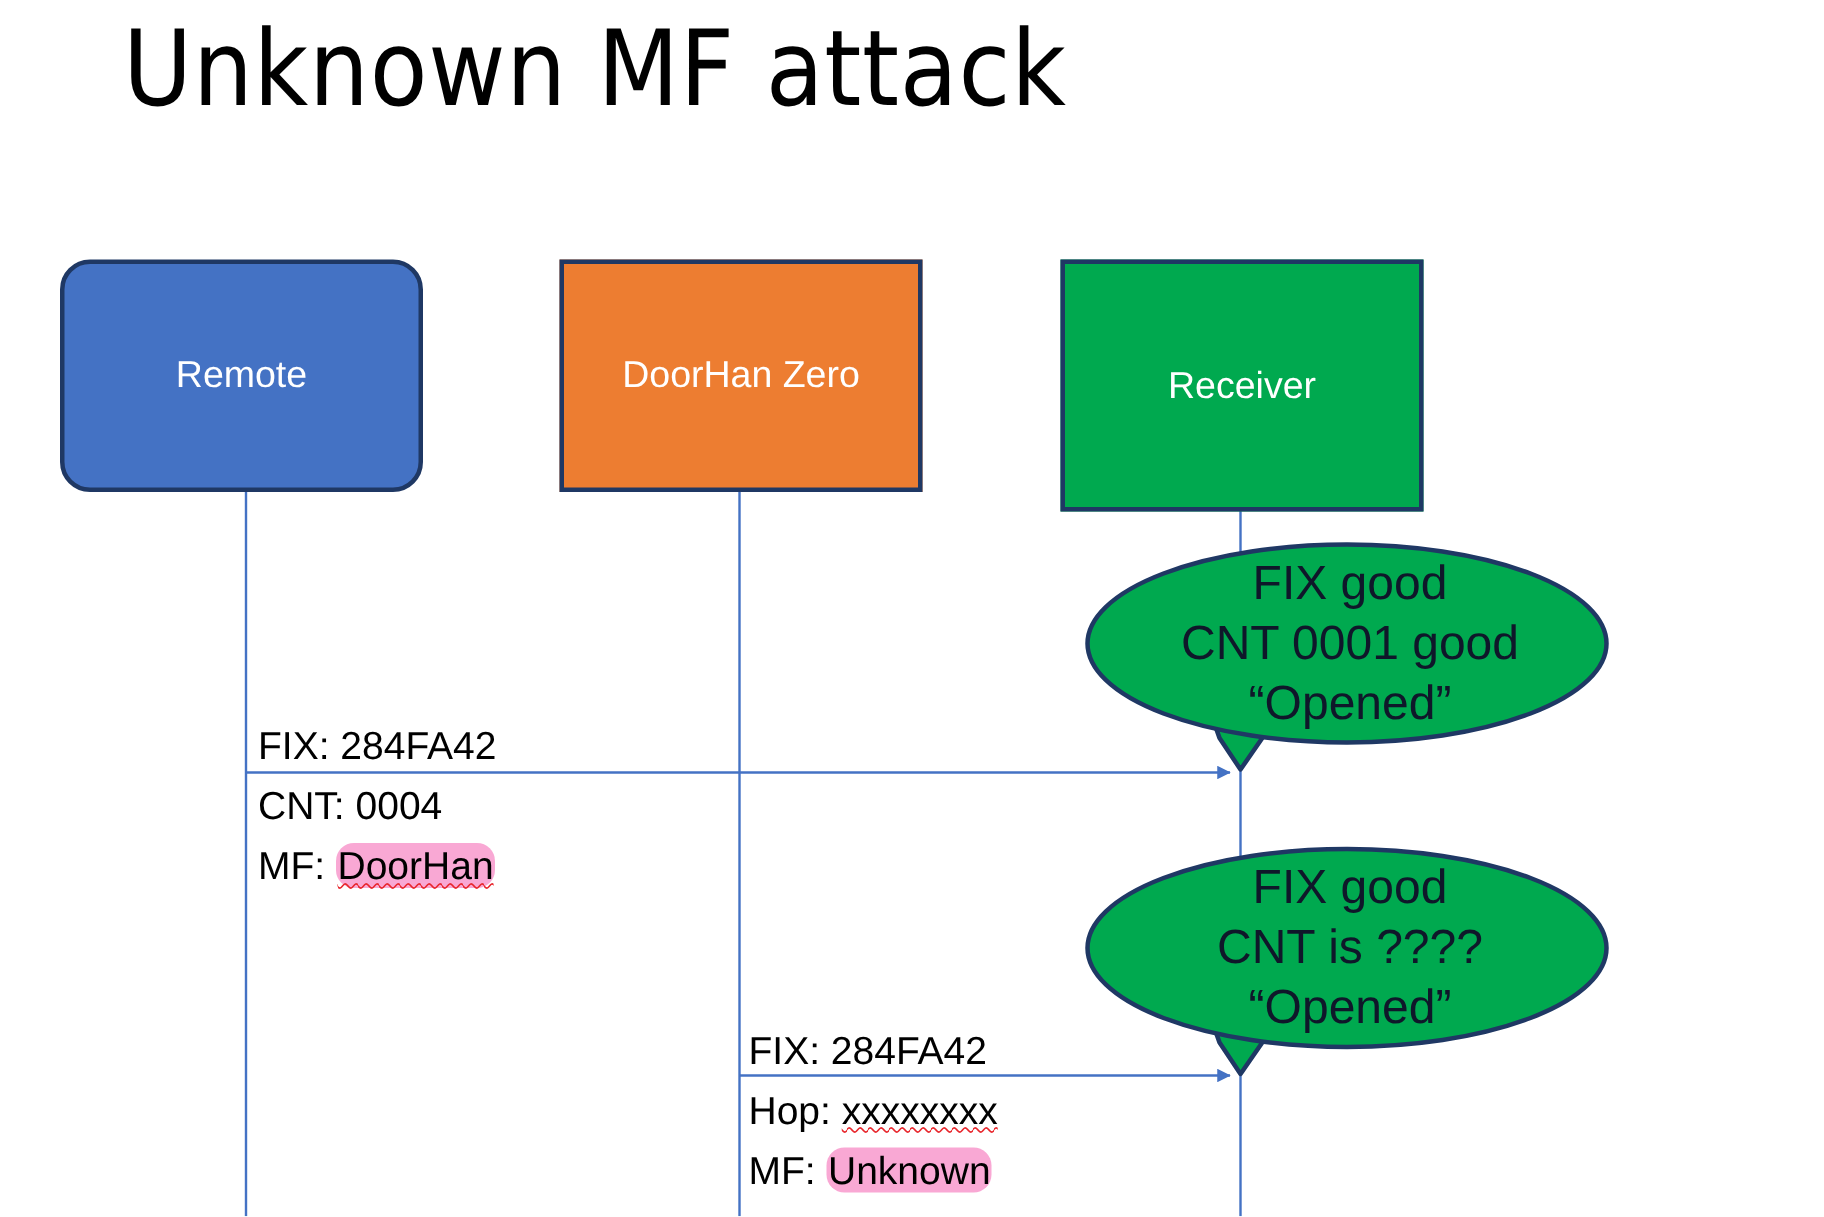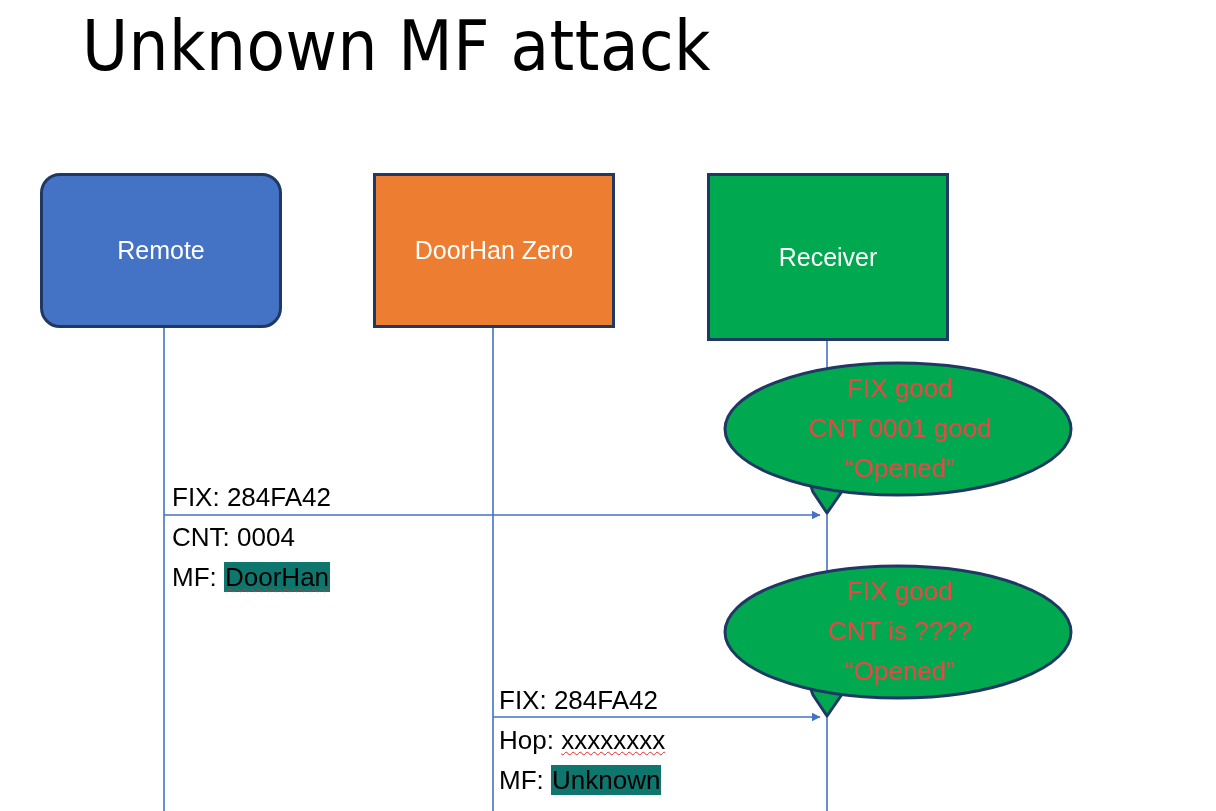--- a/index.html
+++ b/index.html
@@ -52,22 +52,22 @@
     font-weight: 400;
     font-family: "Liberation Sans", sans-serif;
   }
   #actor-remote  { left: 40px;  top: 173px; width: 242px; height: 155px; background: #4472C4; border-radius: 20px; }
   #actor-flipper { left: 373px; top: 173px; width: 242px; height: 155px; background: #ED7D31; }
   #actor-receiver{ left: 707px; top: 173px; width: 242px; height: 168px; background: #00A94F; }
 
   
   .callout-text {
     position: absolute;
-    color: #ef4444;
-    font-size: 26px;
+    color: #0f172a;
+    font-size: 32px;
     line-height: 40px;
     text-align: center;
     font-family: "Liberation Sans", sans-serif;
     white-space: nowrap;
     pointer-events: none;
   }
   #callout1-text { left: 760px; top: 368px; width: 280px; }
   #callout2-text { left: 760px; top: 571px; width: 280px; }
 
   
@@ -78,22 +78,23 @@
     line-height: 40px;
     font-family: "Liberation Sans", sans-serif;
     white-space: nowrap;
   }
   #msg1-above { left: 172px; top: 477px; }
   #msg1-below { left: 172px; top: 517px; }
   #msg2-above { left: 499px; top: 680px; }
   #msg2-below { left: 499px; top: 720px; }
 
   .hl {
-    background: #0f766e;
+    background: #f9a8d4;
     padding: 0 1px;
+    border-radius: 12px;
   }
   .sp {
     
     text-decoration: underline;
     text-decoration-color: #E8262C;
     text-decoration-style: wavy;
     text-decoration-thickness: 1px;
     text-underline-offset: 2px;
   }
 </style>

